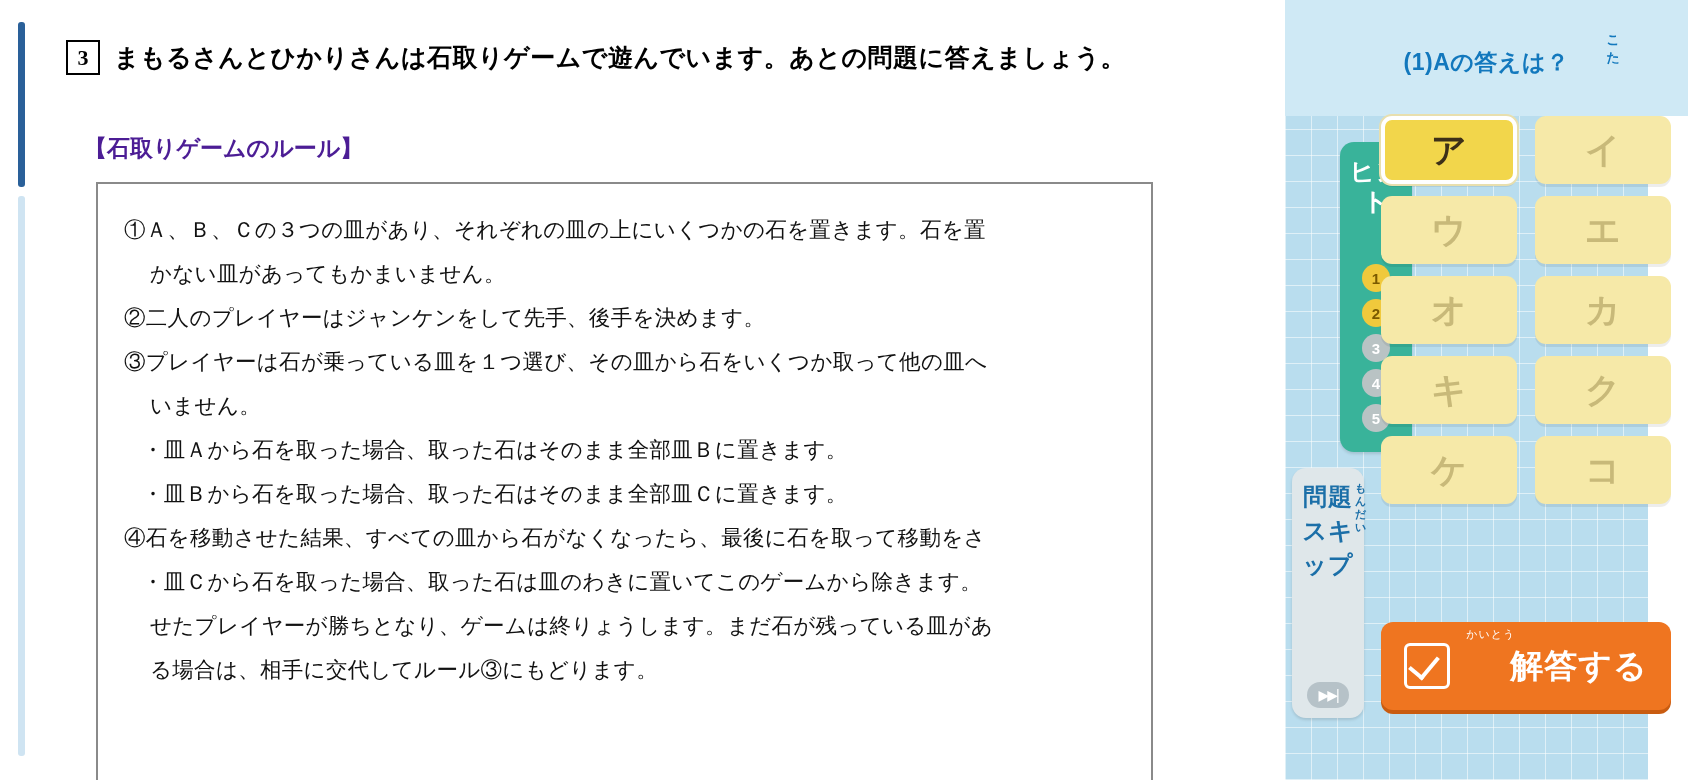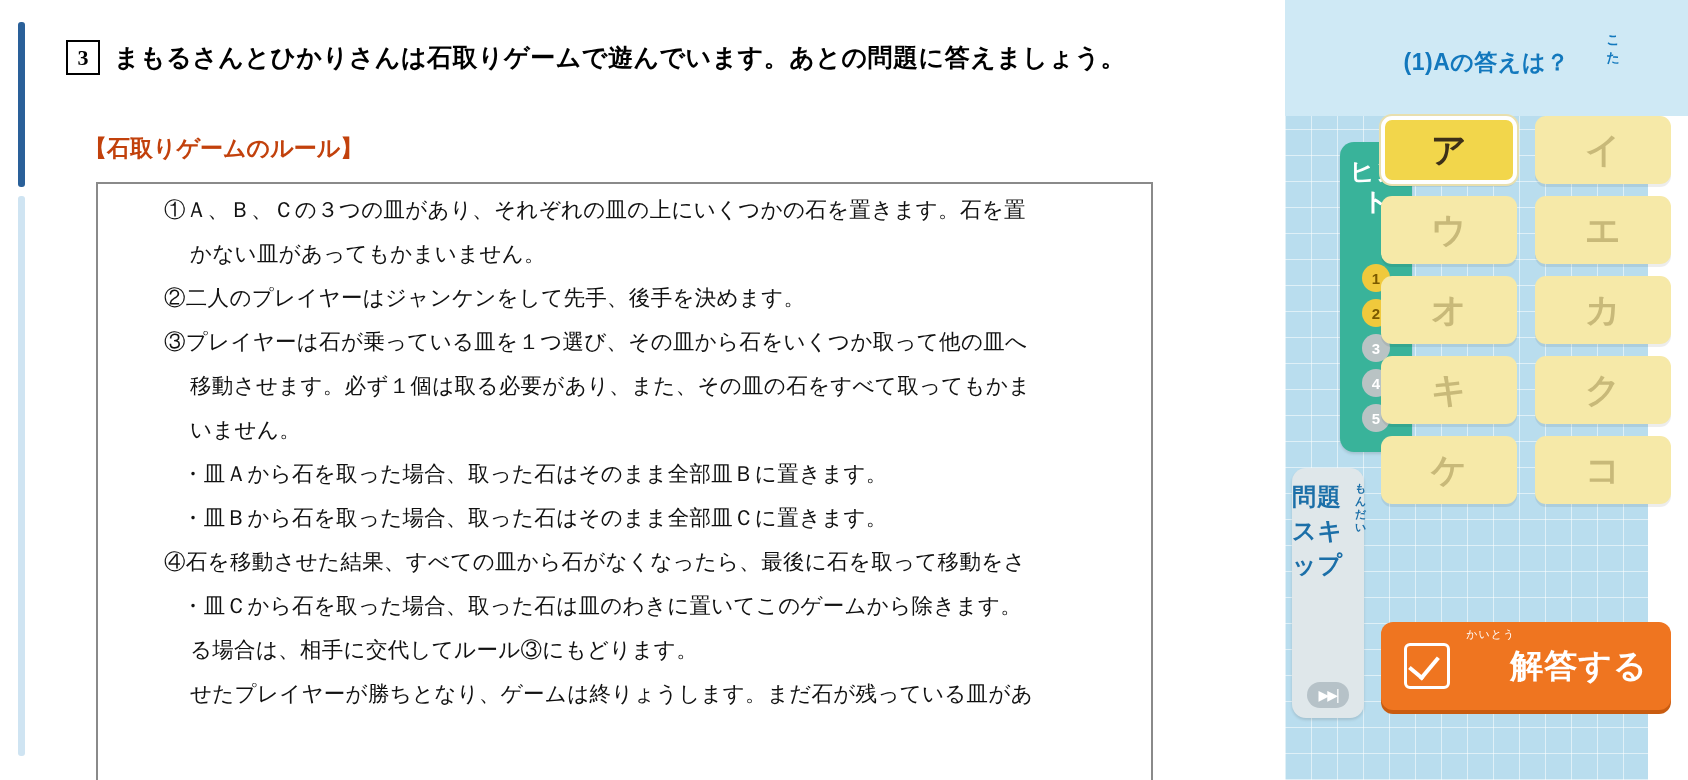--- a/index.html
+++ b/index.html
@@ -75,37 +75,36 @@
     letter-spacing: 0.5px;
     white-space: nowrap;
   }
 
   .rules-label {
     position: absolute;
     left: 84px;
     top: 133px;
     font-size: 23px;
     font-weight: bold;
-    color: #c2410c;
+    color: #4c1d95;
   }
 
   .rules-box {
     position: absolute;
     left: 96px;
     top: 182px;
     width: 1057px;
     height: 600px;
     border: 2px solid #8a8a8a;
     border-bottom: none;
     background: #fff;
     box-sizing: border-box;
   }
   .rules-inner {
-    padding: 4px 26px 0 26px;
-    margin-left: 40px;
+    padding: 24px 26px 0 26px;
   }
   .rule-line {
     font-size: 21.5px;
     line-height: 44px;
     color: #111;
     white-space: nowrap;
     letter-spacing: 0.3px;
   }
   .rule-indent {
     padding-left: 26px;
@@ -218,21 +217,21 @@
     height: 250px;
     background: #dfe7ea;
     border-radius: 14px;
     box-shadow: 0 2px 3px rgba(0,0,0,0.12);
   }
   .skip-label {
     position: absolute;
     top: 12px;
     left: 0;
     width: 72px;
-    text-align: left;
+    text-align: center;
     font-size: 24px;
     font-weight: bold;
     color: #1b6fa8;
     line-height: 34px;
     letter-spacing: 1px;
   }
   .skip-ruby {
     position: absolute;
     top: 14px;
     left: 46px;
@@ -362,30 +361,29 @@
     </div>
 
     <div class="rules-label">【石取りゲームのルール】</div>
 
     <div class="rules-box">
       <div class="rules-inner">
         <div class="rule-line">①Ａ、Ｂ、Ｃの３つの皿があり、それぞれの皿の上にいくつかの石を置きます。石を置</div>
         <div class="rule-line rule-indent">かない皿があってもかまいません。</div>
         <div class="rule-line">②二人のプレイヤーはジャンケンをして先手、後手を決めます。</div>
         <div class="rule-line">③プレイヤーは石が乗っている皿を１つ選び、その皿から石をいくつか取って他の皿へ</div>
-        <div class="rule-line rule-indent">移動させます。必ず１個は取る必要があり、また、その皿の石をすべて取ってもかま</div>
         <div class="rule-line rule-indent">いません。</div>
         <div class="rule-line rule-bullet">・皿Ａから石を取った場合、取った石はそのまま全部皿Ｂに置きます。</div>
         <div class="rule-line rule-bullet">・皿Ｂから石を取った場合、取った石はそのまま全部皿Ｃに置きます。</div>
         <div class="rule-line">④石を移動させた結果、すべての皿から石がなくなったら、最後に石を取って移動をさ</div>
         <div class="rule-line rule-bullet">
           <span>・皿Ｃから石を取った場合、取った石は皿のわきに置いてこのゲームから除きます。</span>
         </div>
+        <div class="rule-line rule-indent">せたプレイヤーが勝ちとなり、ゲームは終りょうします。まだ石が残っている皿があ</div>
         <div class="rule-line rule-indent">る場合は、相手に交代してルール③にもどります。</div>
-        <div class="rule-line rule-indent">せたプレイヤーが勝ちとなり、ゲームは終りょうします。まだ石が残っている皿があ</div>
       </div>
     </div>
   </div>
 
   <div id="right-panel">
 
     <div id="answer-header">
       <div class="header-text-wrap">
         <span class="header-ruby">こた</span>
         <span class="header-text">(1)Aの答えは？</span>

